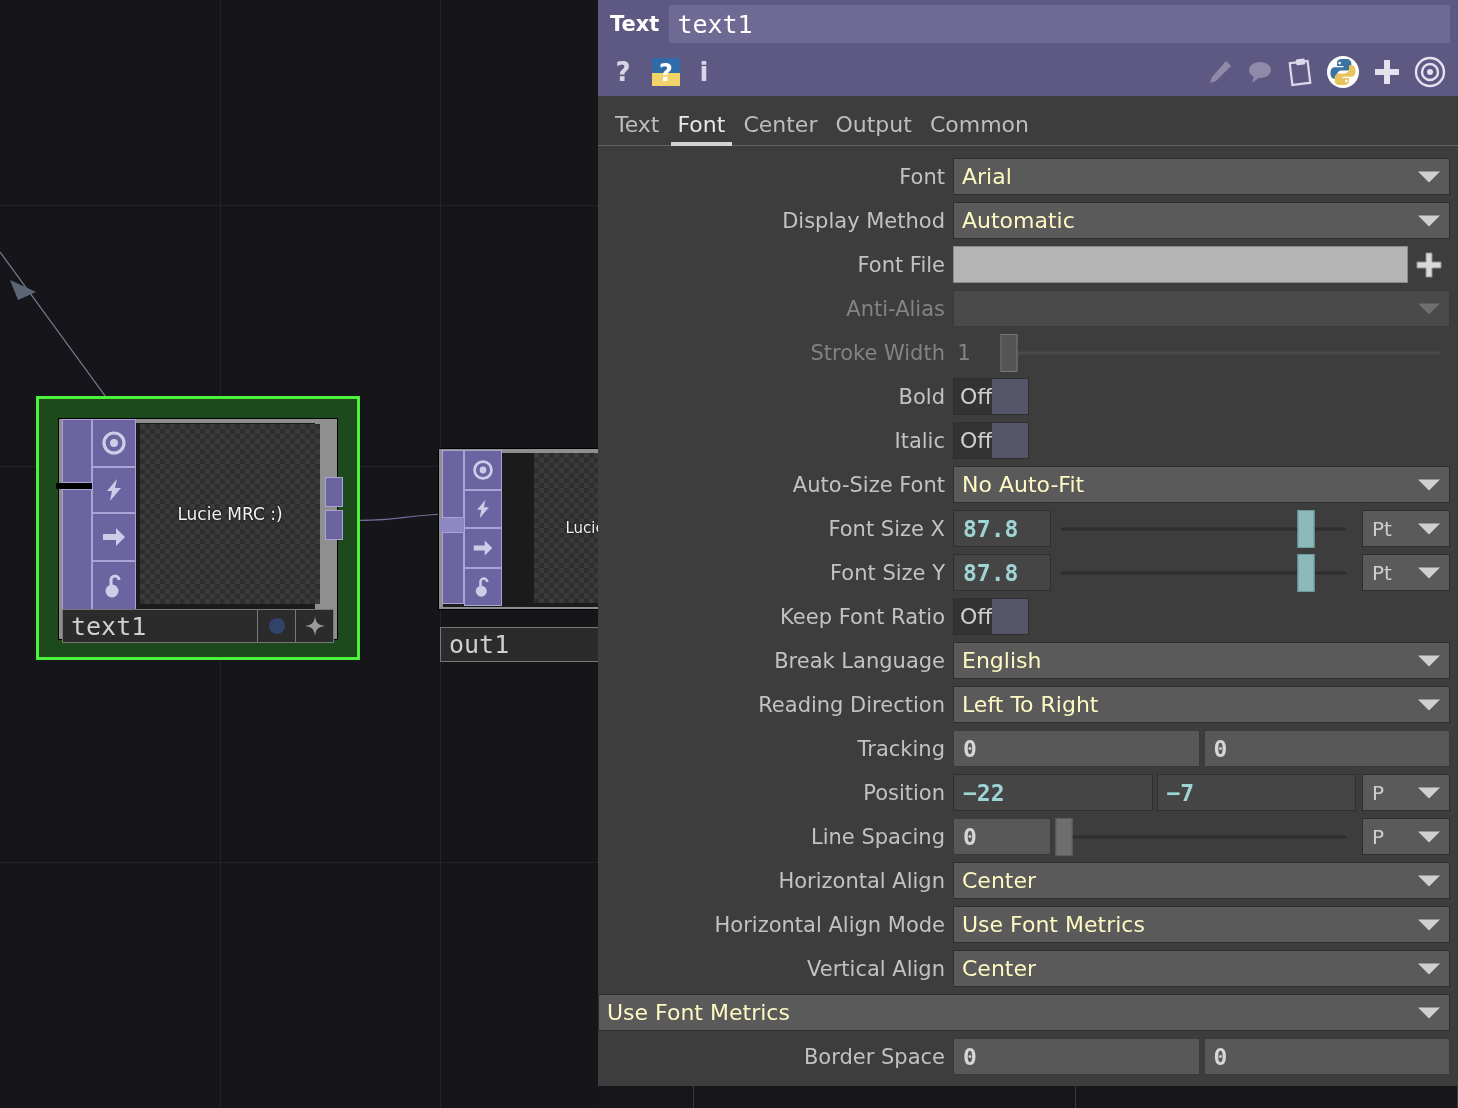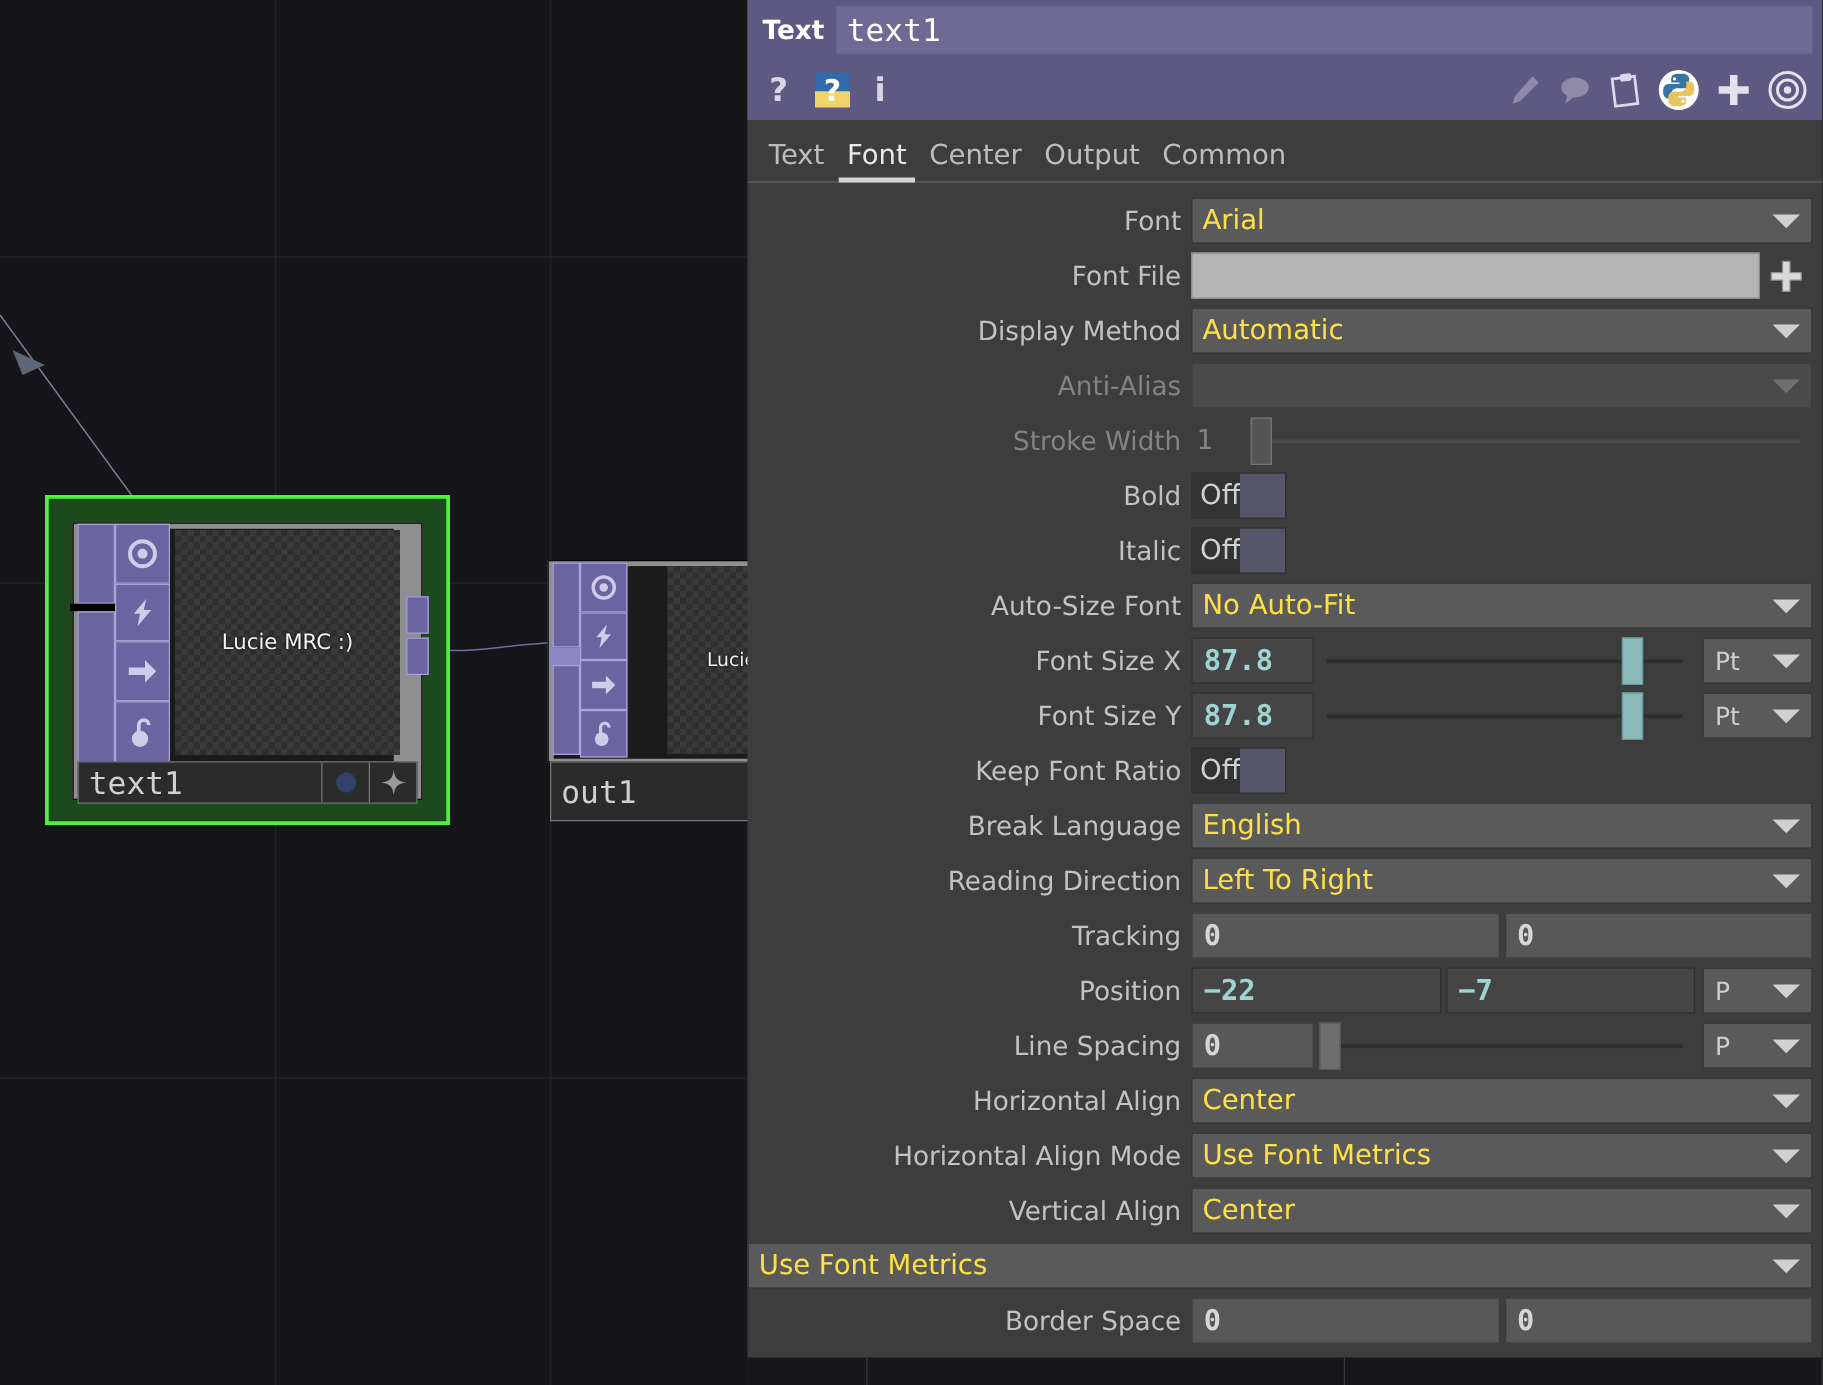--- a/index.html
+++ b/index.html
@@ -130,21 +130,21 @@
   .lbl.dim { color: #838383; }
 
   .ctl { display: flex; align-items: center; flex: 1; height: 100%; }
 
   .combo {
     flex: 1; height: 37px; background: #5a5a5a; border: 1px solid #2f2f2f;
     display: flex; align-items: center; padding-left: 8px; position: relative;
   }
   .combo.disabled { background: #4a4a4a; border-color: #3a3a3a; }
   .combo span.v {
-    color: #fde047; font-size: 22px; font-family: "DejaVu Sans", sans-serif;
+    color: #fef9c3; font-size: 22px; font-family: "DejaVu Sans", sans-serif;
   }
   .caret {
     position: absolute; right: 9px; top: 50%; transform: translateY(-50%);
     width: 0; height: 0; border-left: 11px solid transparent;
     border-right: 11px solid transparent; border-top: 11px solid #d0d0d0;
   }
   .caret.dim { border-top-color: #6f6f6f; }
 
   .fontfile {
     flex: 1; height: 37px; background: #b4b4b4; border: 1px solid #8a8a8a;
@@ -306,21 +306,21 @@
             <path d="M10 12 L10 7 a4 4 0 0 1 8 0" fill="none" stroke="#cfcbe8" stroke-width="3"></path>
             <circle cx="11" cy="18" r="6.5" fill="#cfcbe8"></circle>
           </svg>
       </div>
 
       <div style="position:absolute; left:504px; top:453px; width:30px; height:150px; background:#1b1b1b;"></div>
       <div class="checker" style="left:534px; top:453px; width:120px; height:150px;">
         <span class="checker-label" style="font-size:15px">Lucie M</span>
       </div>
 
-      <div class="name-bar" style="left:440px; top:609px; width:200px; height:48px;">
+      <div class="name-bar" style="left:440px; top:627px; width:200px; height:35px;">
         <div class="name-text" style="flex:1">out1</div>
       </div>
     </div>
   </div>
 
   <div id="panel">
 
     <div class="titlebar">
       <span class="titlebar-label">Text</span>
       <div class="node-name-field">
@@ -402,37 +402,37 @@
         <div class="lbl">Font</div>
         <div class="ctl">
           <div class="combo">
             <span class="v">Arial</span>
             <span class="caret"></span>
           </div>
         </div>
       </div>
 
       <div class="row">
+        <div class="lbl">Display Method</div>
+        <div class="ctl">
+          <div class="combo">
+            <span class="v">Automatic</span>
+            <span class="caret"></span>
+          </div>
+        </div>
+      </div>
+
+      <div class="row">
         <div class="lbl">Font File</div>
         <div class="ctl">
           <div class="fontfile"></div>
           <div class="plusbtn">
             <svg width="30" height="30" viewBox="0 0 30 30">
                 <path d="M12 3 h6 v9 h9 v6 h-9 v9 h-6 v-9 h-9 v-6 h9 Z" fill="#d9d9d9" stroke="#8f8f8f" stroke-width="1"></path>
               </svg>
-          </div>
-        </div>
-      </div>
-
-      <div class="row">
-        <div class="lbl">Display Method</div>
-        <div class="ctl">
-          <div class="combo">
-            <span class="v">Automatic</span>
-            <span class="caret"></span>
           </div>
         </div>
       </div>
 
       <div class="row">
         <div class="lbl dim">Anti-Alias</div>
         <div class="ctl">
           <div class="combo disabled">
             <span class="v"></span>
             <span class="caret dim"></span>

